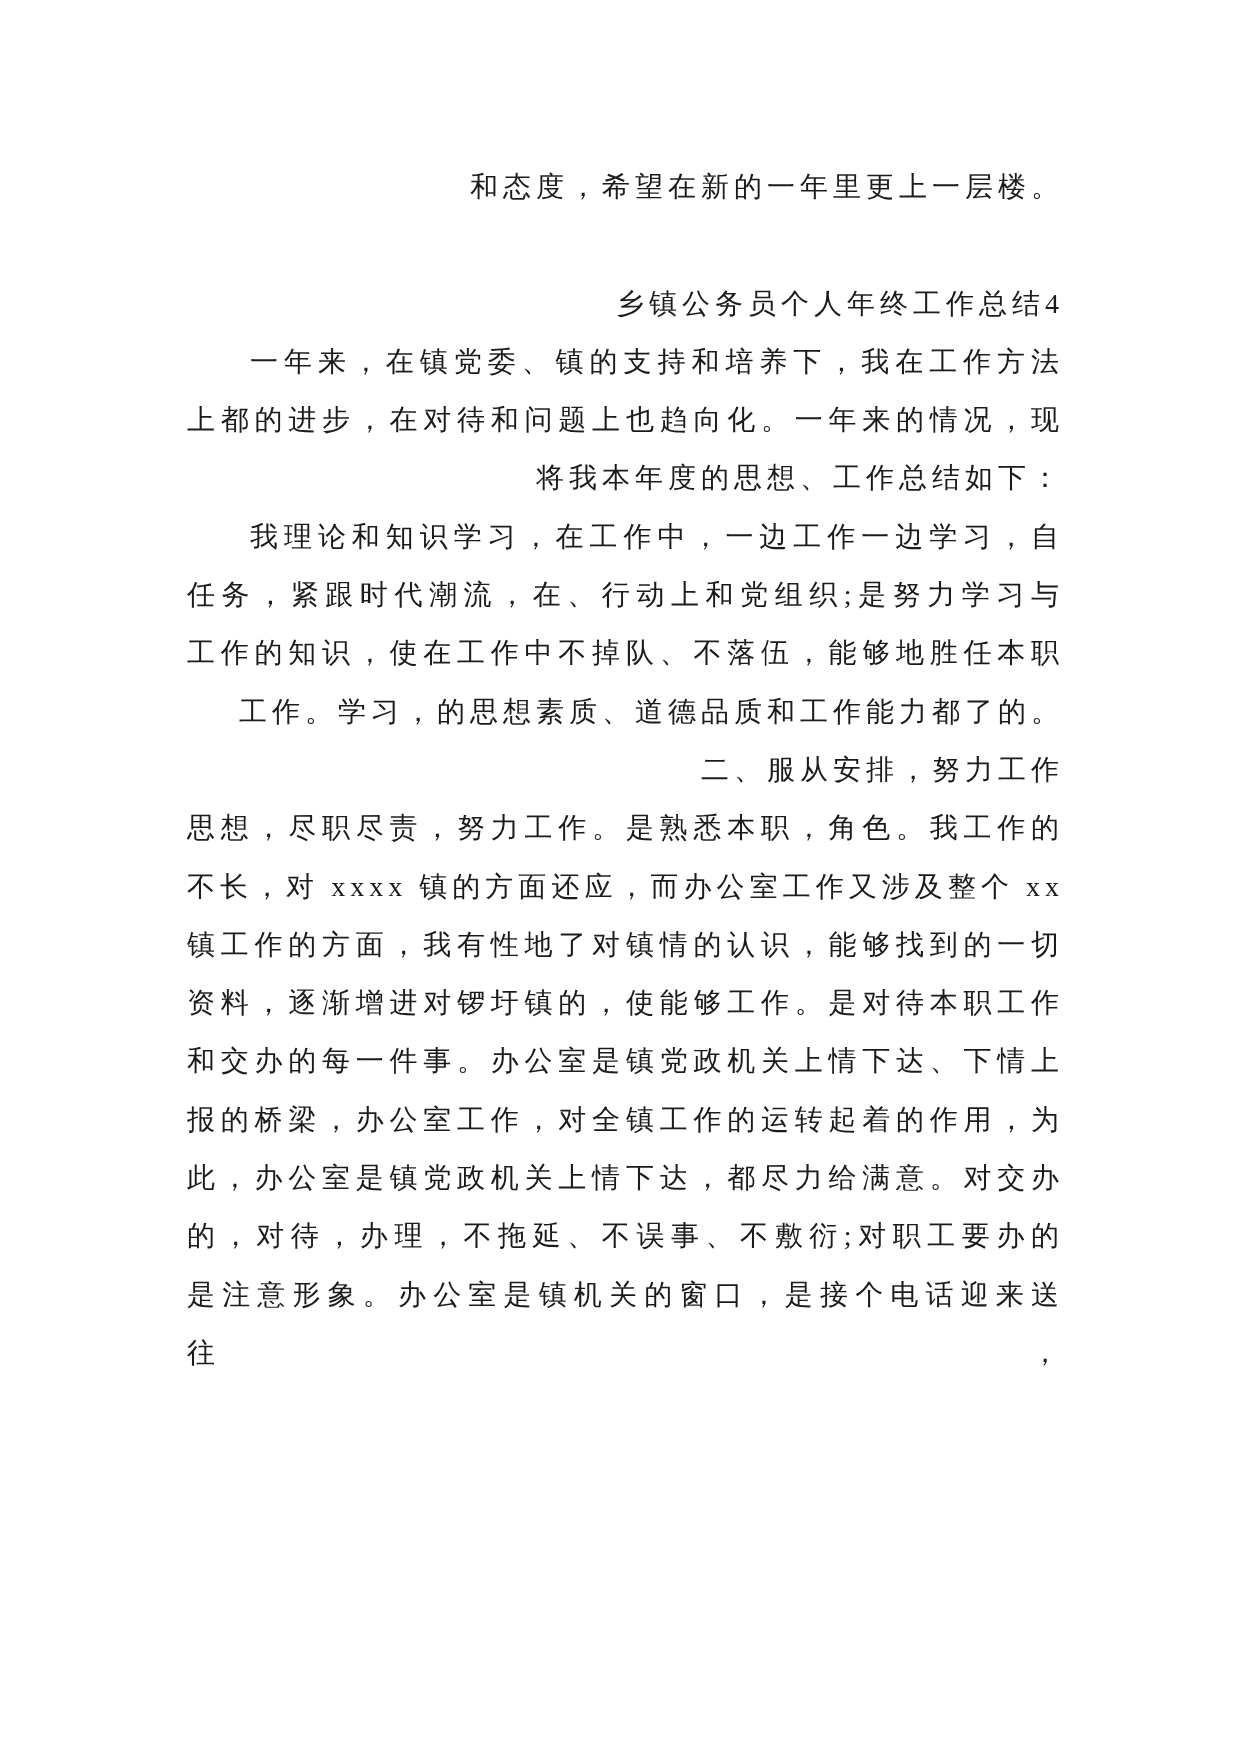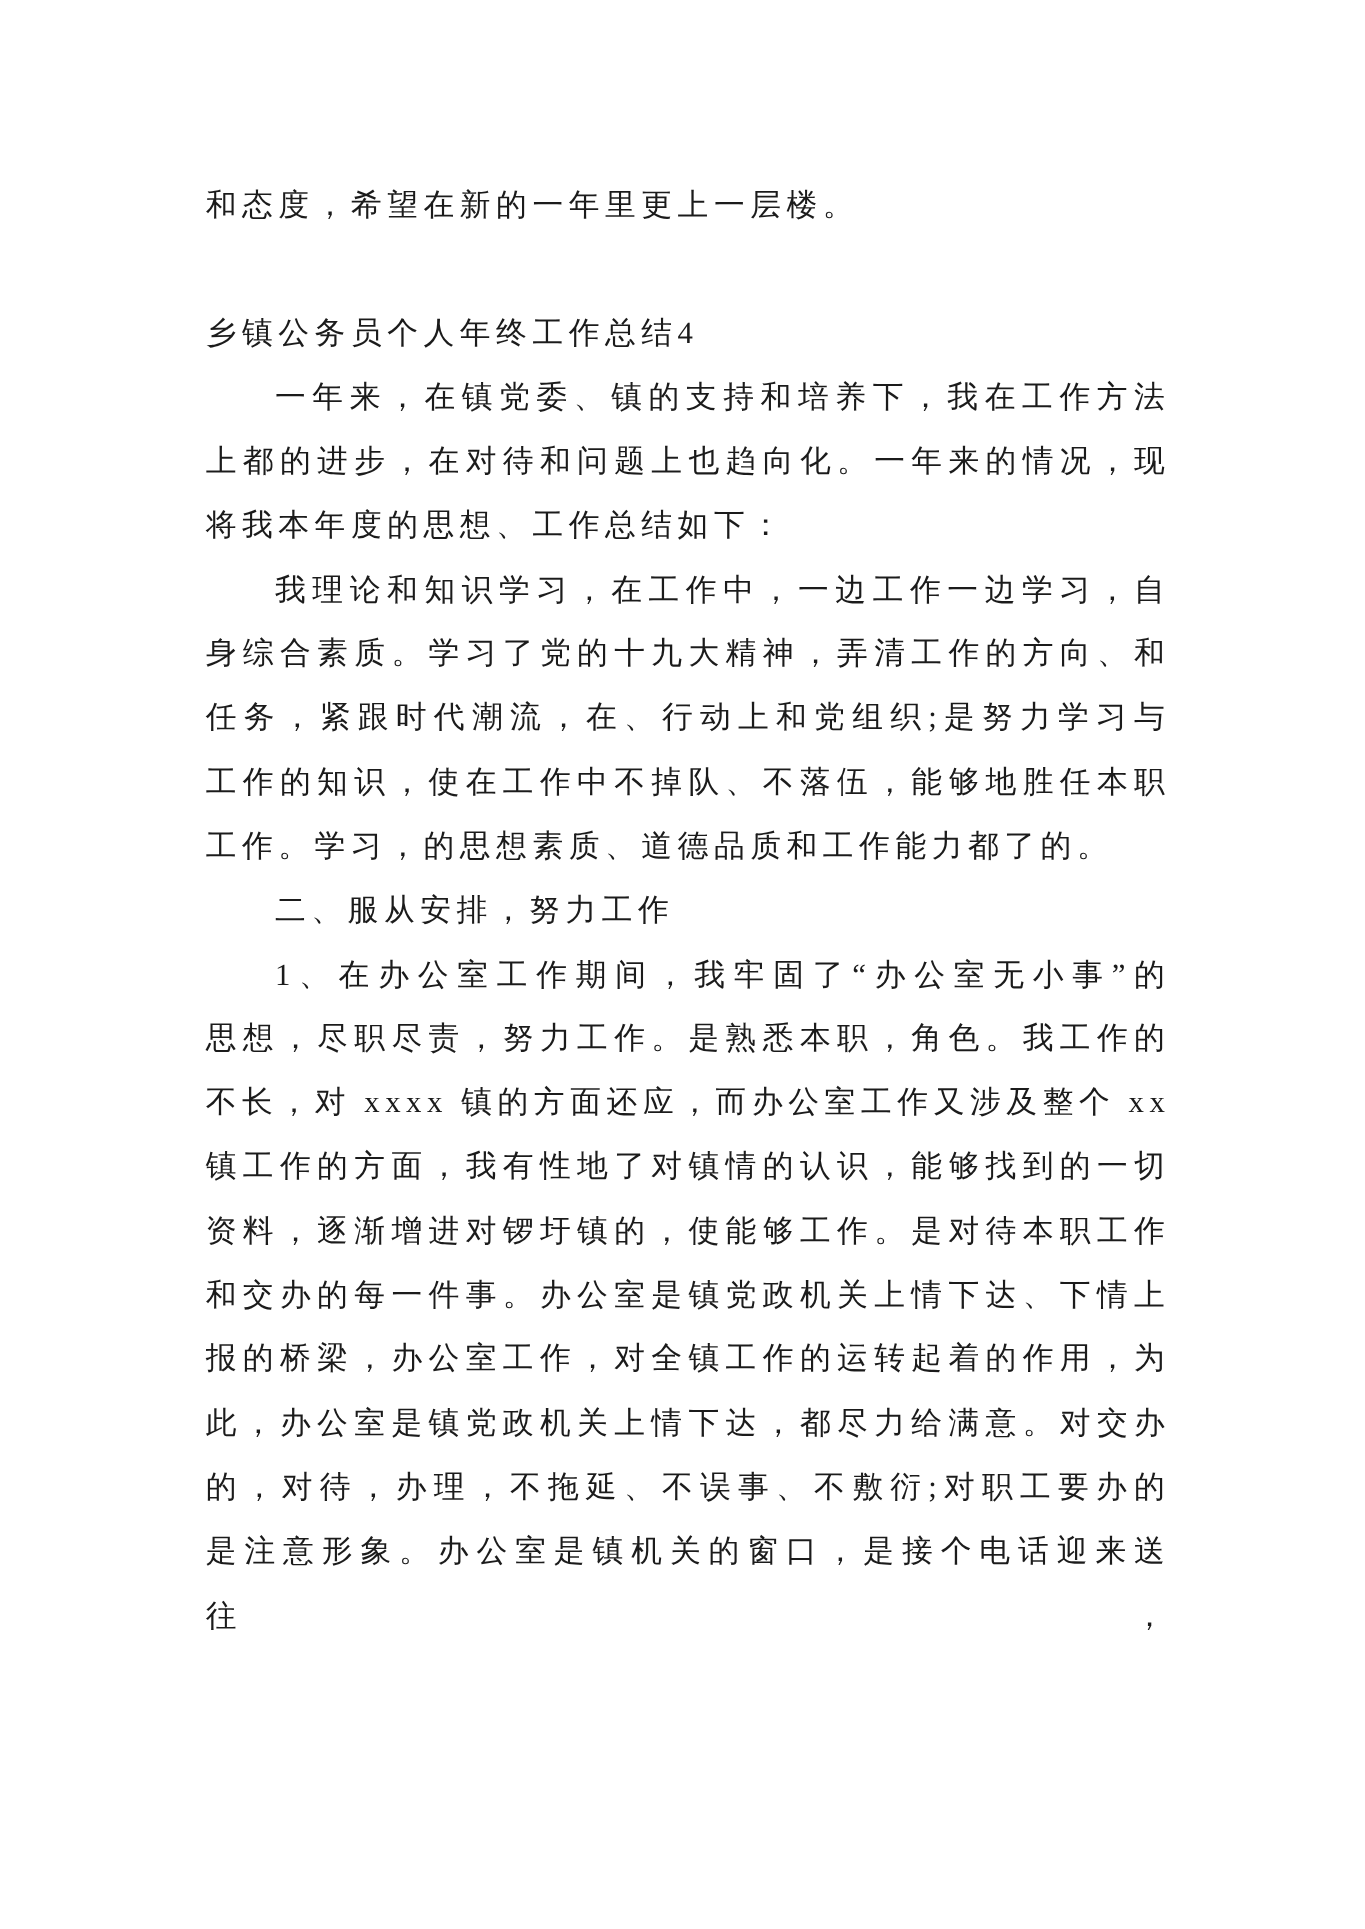--- a/index.html
+++ b/index.html
@@ -20,21 +20,21 @@
     width: 877px;
     color: #1b1b1b;
     font-family: "Liberation Serif", "DejaVu Serif", serif;
     font-size: 28px;
     letter-spacing: 5px;
     font-weight: 400;
   }
   .line {
     height: 58.3px;
     line-height: 58.3px;
-    text-align: left;
+    text-align: right;
   }
   .line.justify {
     text-align: justify;
     text-align-last: justify;
     text-justify: inter-character;
     font-family: Liberation Serif, serif;
   }
   .line.indent {
     padding-left: 63px;
   }
@@ -46,26 +46,24 @@
 <body>
 
 <div class="doc-page">
     <div class="line">和态度，希望在新的一年里更上一层楼。</div>
     <div class="line blank"></div>
     <div class="line">乡镇公务员个人年终工作总结4</div>
     <div class="line indent justify">一年来，在镇党委、镇的支持和培养下，我在工作方法</div>
     <div class="line justify">上都的进步，在对待和问题上也趋向化。一年来的情况，现</div>
     <div class="line">将我本年度的思想、工作总结如下：</div>
     <div class="line indent justify">我理论和知识学习，在工作中，一边工作一边学习，自</div>
-    <div class="line justify">身综合素质。学习了党的十九大精神，弄清工作的方向、和</div>
     <div class="line justify">任务，紧跟时代潮流，在、行动上和党组织;是努力学习与</div>
     <div class="line justify">工作的知识，使在工作中不掉队、不落伍，能够地胜任本职</div>
     <div class="line">工作。学习，的思想素质、道德品质和工作能力都了的。</div>
     <div class="line indent">二、服从安排，努力工作</div>
-    <div class="line indent justify">1、在办公室工作期间，我牢固了“办公室无小事”的</div>
     <div class="line justify">思想，尽职尽责，努力工作。是熟悉本职，角色。我工作的</div>
     <div class="line justify">不长，对 xxxx 镇的方面还应，而办公室工作又涉及整个 xx</div>
     <div class="line justify">镇工作的方面，我有性地了对镇情的认识，能够找到的一切</div>
     <div class="line justify">资料，逐渐增进对锣圩镇的，使能够工作。是对待本职工作</div>
     <div class="line justify">和交办的每一件事。办公室是镇党政机关上情下达、下情上</div>
     <div class="line justify">报的桥梁，办公室工作，对全镇工作的运转起着的作用，为</div>
     <div class="line justify">此，办公室是镇党政机关上情下达，都尽力给满意。对交办</div>
     <div class="line justify">的，对待，办理，不拖延、不误事、不敷衍;对职工要办的</div>
     <div class="line justify">是注意形象。办公室是镇机关的窗口，是接个电话迎来送往，</div>
   </div>

